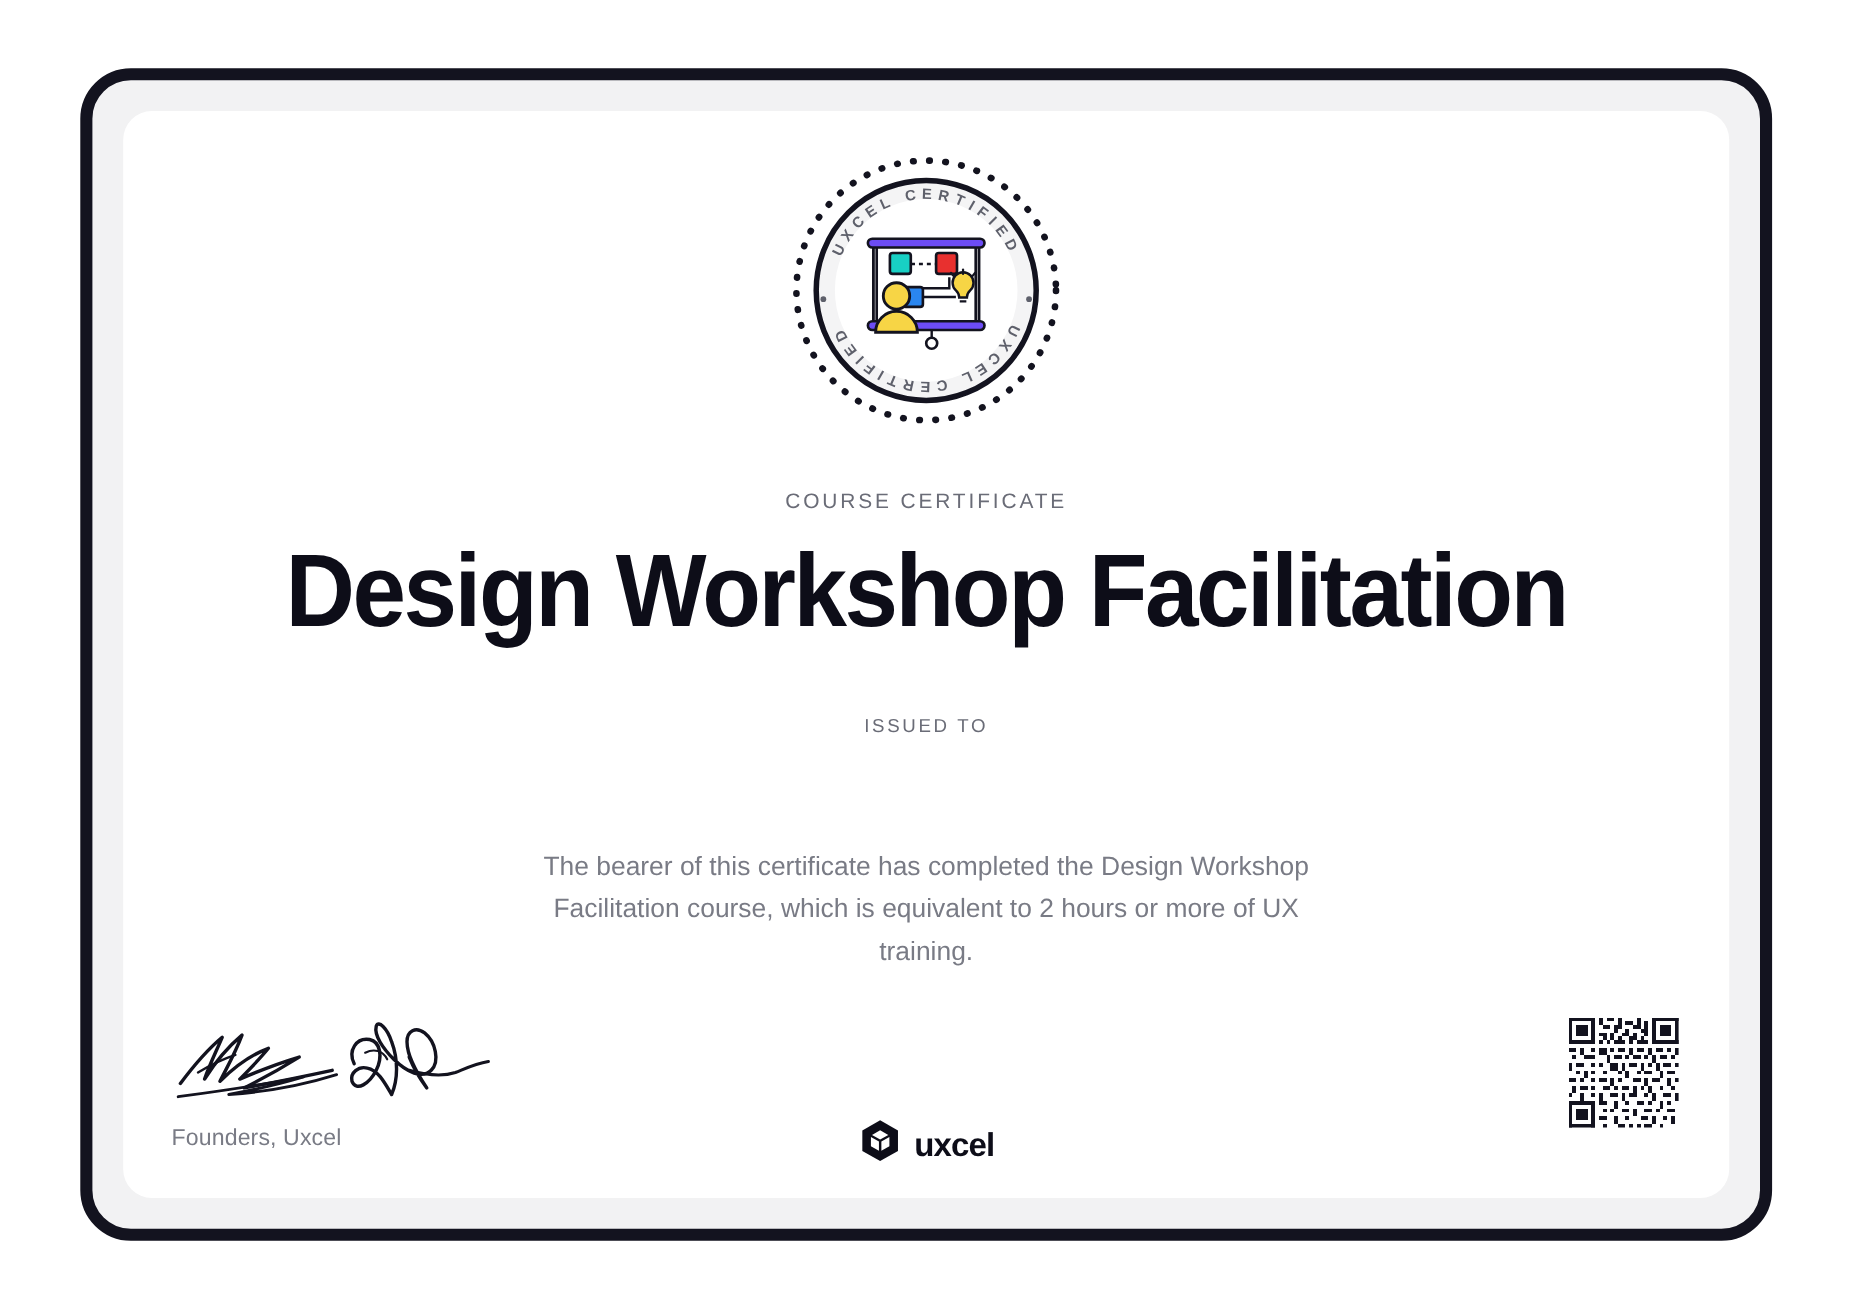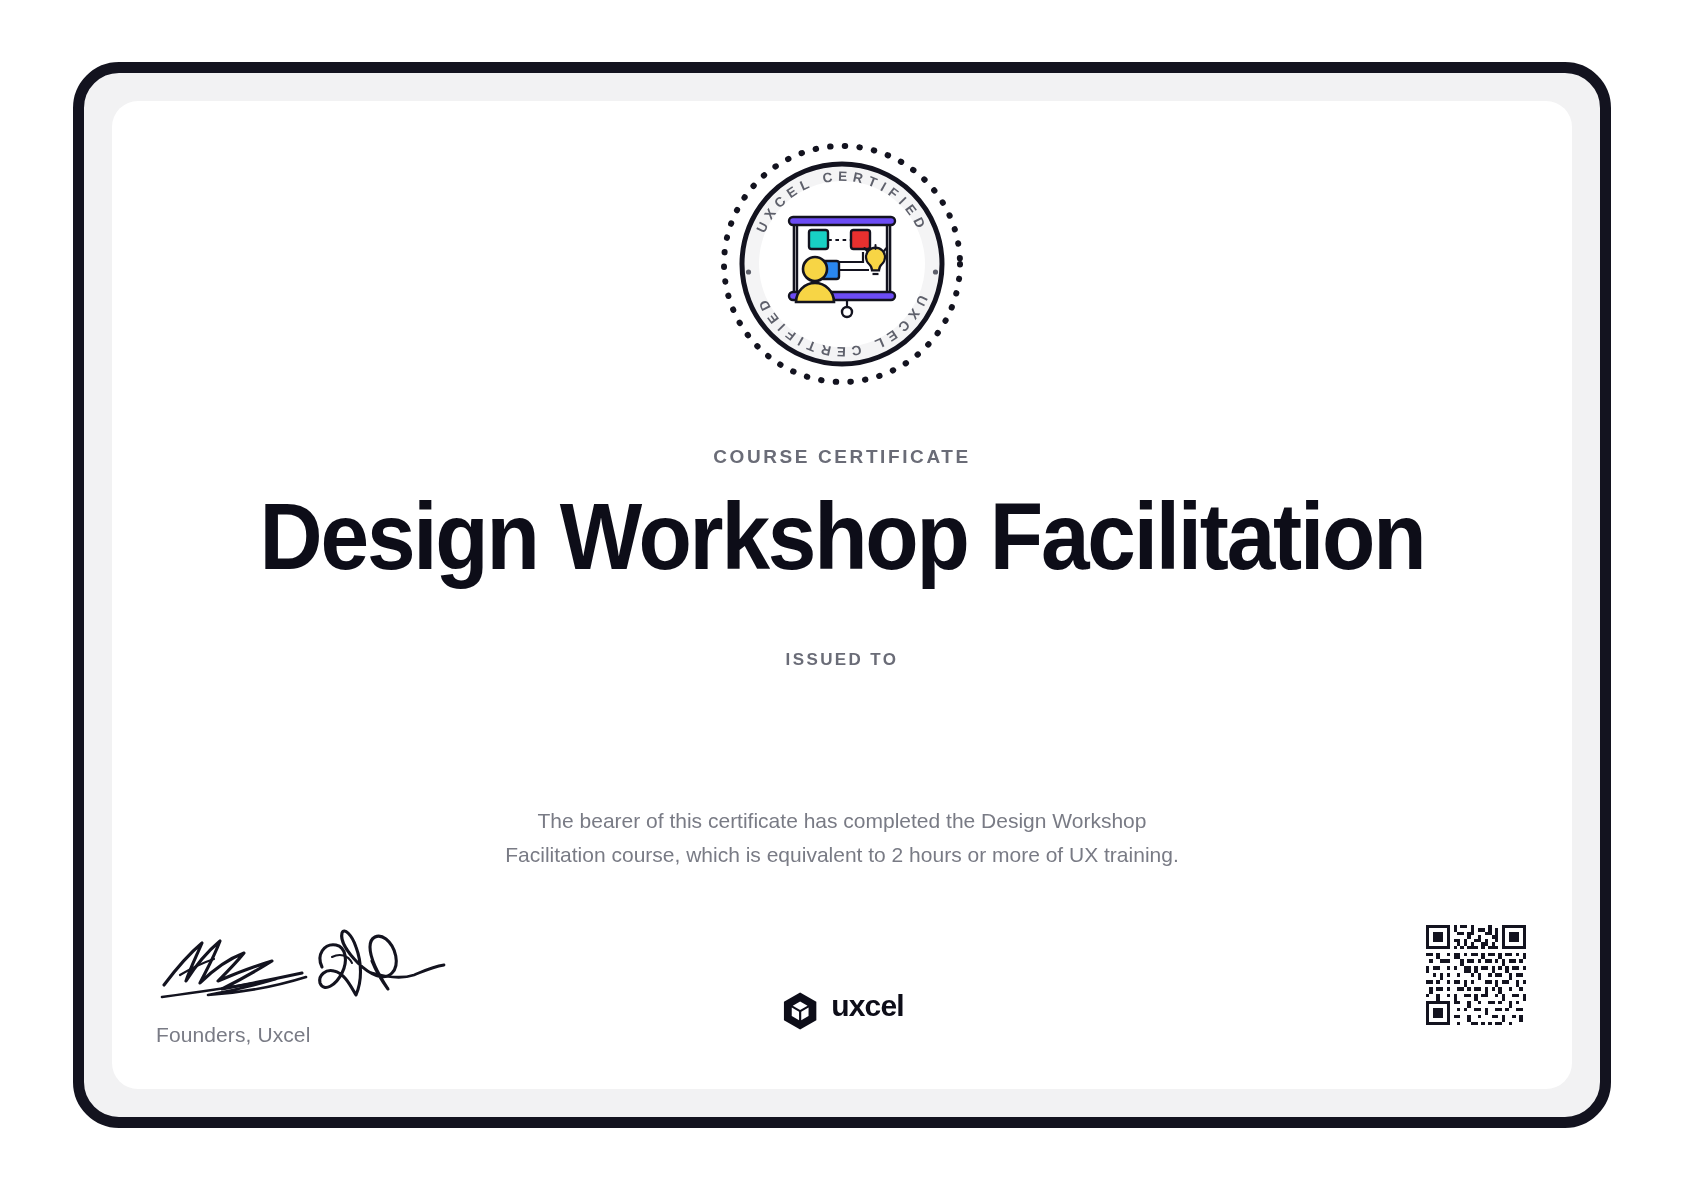--- a/index.html
+++ b/index.html
@@ -54,21 +54,21 @@
   }
   .seal-wrap svg { display: block; width: 250px; height: 250px; }
 
   
   .kicker {
     position: absolute;
     left: 0; right: 0;
     top: 345px;
     text-align: center;
     font-size: 19px;
-    font-weight: bold;
+    font-weight: normal;
     letter-spacing: 2.6px;
     color: #6a6c77;
   }
 
   
   .cert-title {
     position: absolute;
     left: 0; right: 0;
     top: 385px;
     text-align: center;
@@ -80,45 +80,45 @@
     transform: scaleX(0.93);
   }
 
   
   .issued-label {
     position: absolute;
     left: 0; right: 0;
     top: 549px;
     text-align: center;
     font-size: 17px;
-    font-weight: bold;
+    font-weight: normal;
     letter-spacing: 2.4px;
     color: #6a6c77;
   }
 
   .recipient {
     position: absolute;
     left: 0; right: 0;
     top: 588px;
     text-align: center;
     font-size: 38px;
     font-weight: bold;
     letter-spacing: -0.6px;
     color: #0d0d18;
   }
 
   
   .description {
     position: absolute;
     left: 50%;
-    top: 703px;
+    top: 668px;
     transform: translateX(-50%);
     width: 760px;
     text-align: center;
-    font-size: 21px;
+    font-size: 24px;
     line-height: 1.62;
     color: #797b85;
   }
 
   
   .bottom-row {
     position: absolute;
     left: 0; right: 0;
     bottom: 0;
     height: 220px;
@@ -136,24 +136,24 @@
     margin-top: 14px;
     font-size: 21px;
     color: #797b85;
     letter-spacing: 0.1px;
   }
 
   
   .brand {
     position: absolute;
     left: 50%;
-    bottom: 58px;
+    bottom: 32px;
     transform: translateX(-50%);
     display: flex;
-    align-items: flex-start;
+    align-items: flex-end;
     gap: 11px;
     margin-top: 25px;
   }
   .brand-mark { width: 40px; height: 40px; display: block; }
   .brand-word {
     font-size: 30px;
     font-weight: bold;
     color: #0d0d18;
     letter-spacing: -0.8px;
     line-height: 1;

